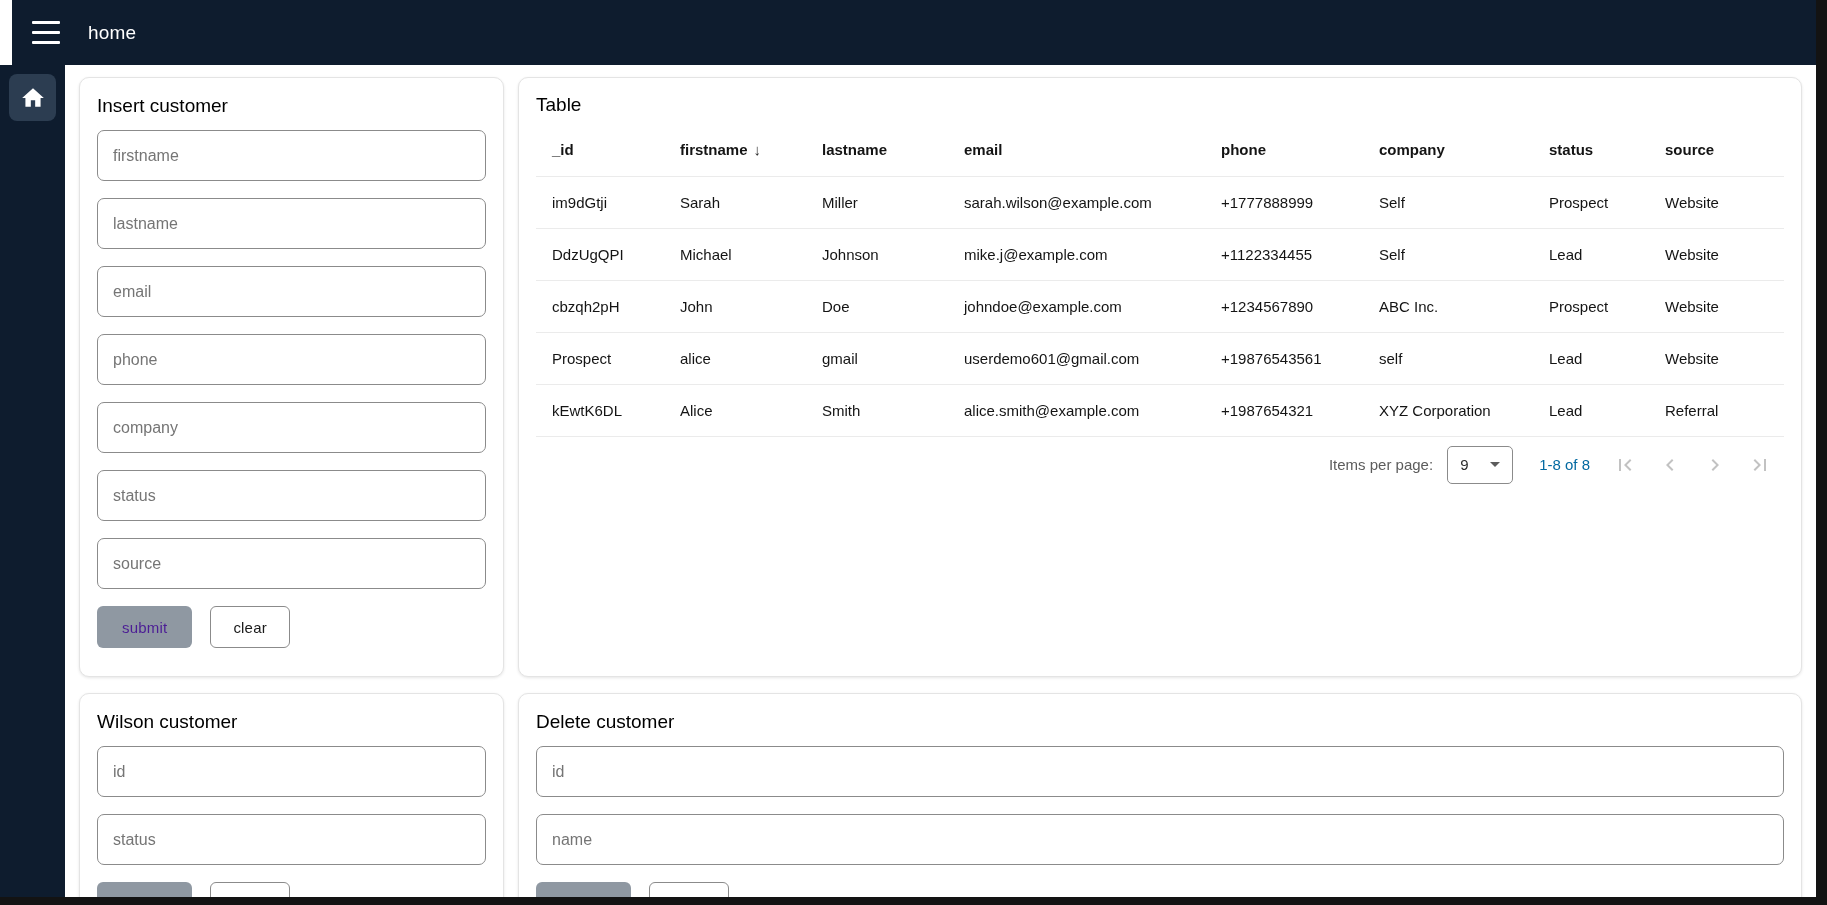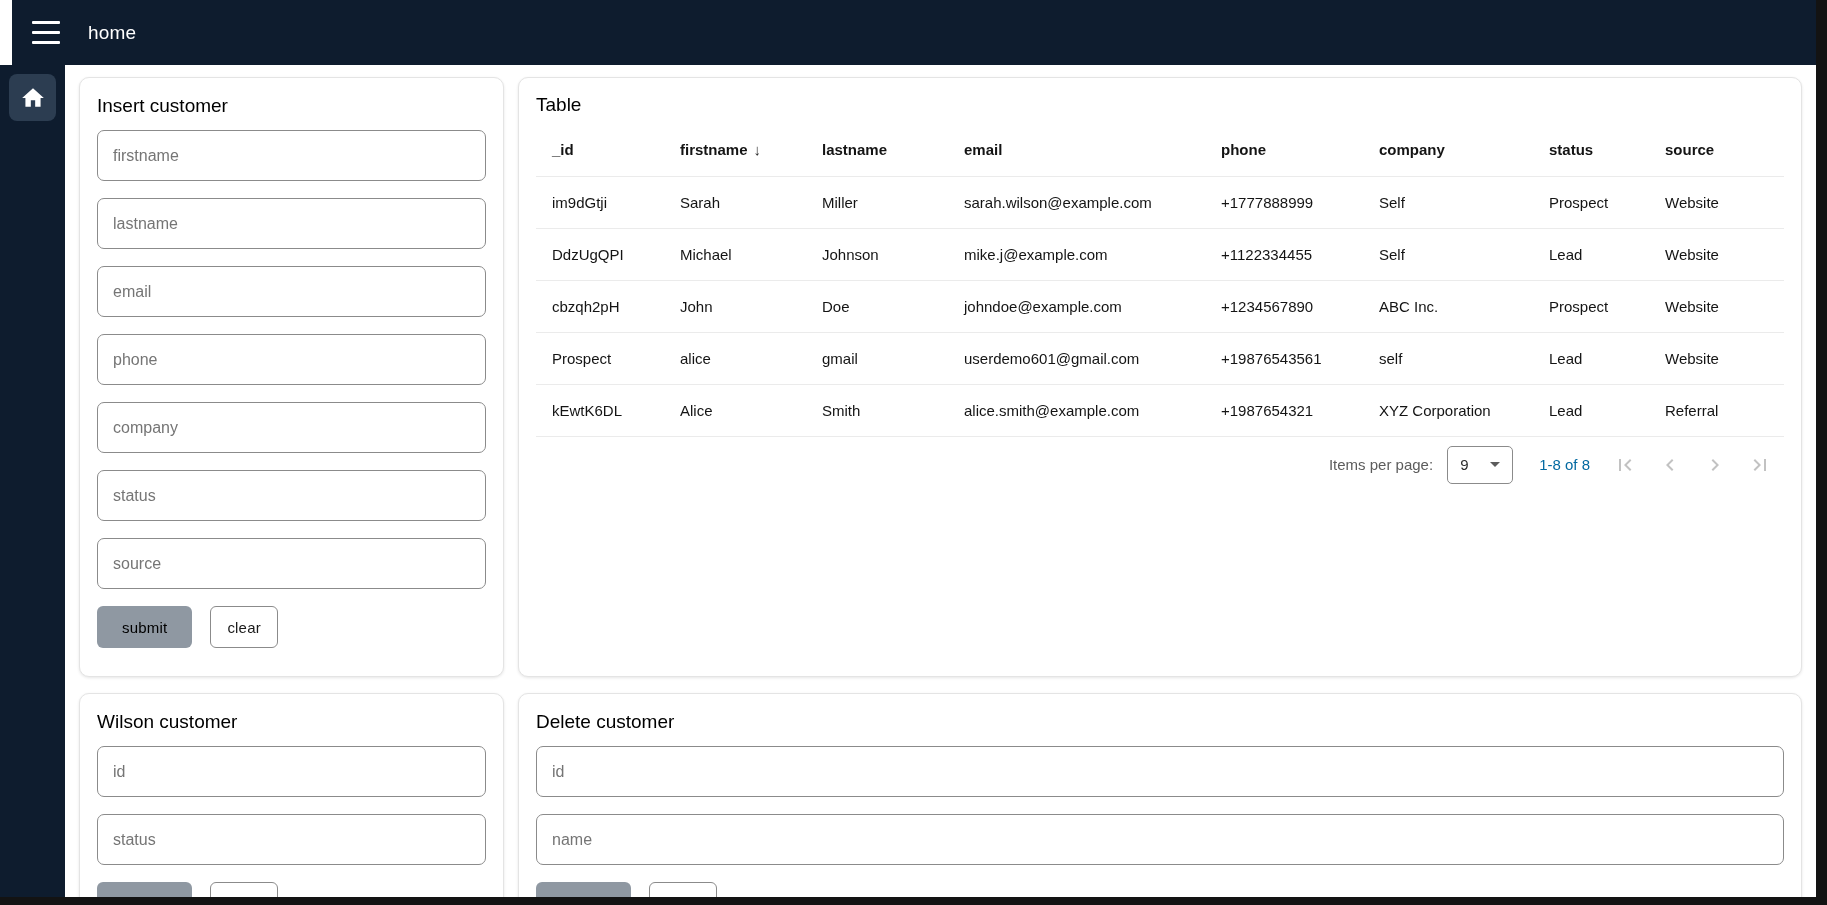--- a/index.html
+++ b/index.html
@@ -37,22 +37,22 @@
   .card-title { font-size:19px; font-weight:500; color:#000000; margin-bottom:13px; }
 
   .text-input { display:block; width:100%; height:51px; border:1px solid #8b8b8b;
                 border-radius:7px; padding:0 15px; font-size:16px; color:#222;
                 margin-bottom:17px; font-family:inherit; background:#fff; outline:none; }
   .text-input::placeholder { color:#757575; }
 
   .btn-row { display:flex; gap:18px; margin-top:6px; }
   .btn { height:42px; border-radius:6px; font-size:15px; font-family:inherit;
          cursor:pointer; letter-spacing:.2px; }
-  .btn-primary { background:#8f98a2; color:#000000; border:none; padding:0 25px; }
-  .btn-outline { background:#ffffff; color:#1a1a1a; border:1px solid #8b8b8b; padding:0 16px; }
+  .btn-primary { background:#8f98a2; color:#4c1d95; border:none; padding:0 25px; }
+  .btn-outline { background:#ffffff; color:#1a1a1a; border:1px solid #8b8b8b; padding:0 22px; }
 
   
   .table-card { padding:16px 17px 12px 17px; display:flex; flex-direction:column; }
   .table-card .card-title { margin-bottom:8px; }
   table { width:100%; border-collapse:collapse; table-layout:fixed; }
   th,td { height:52px; padding:0 6px 0 16px; text-align:left; font-size:15px;
           color:#141414; border-bottom:1px solid #ebebeb; white-space:nowrap;
           overflow:hidden; text-overflow:ellipsis; }
   th { font-weight:700; cursor:pointer; }
   .sort-arrow { font-weight:400; margin-left:6px; color:#2c2c2c; }

